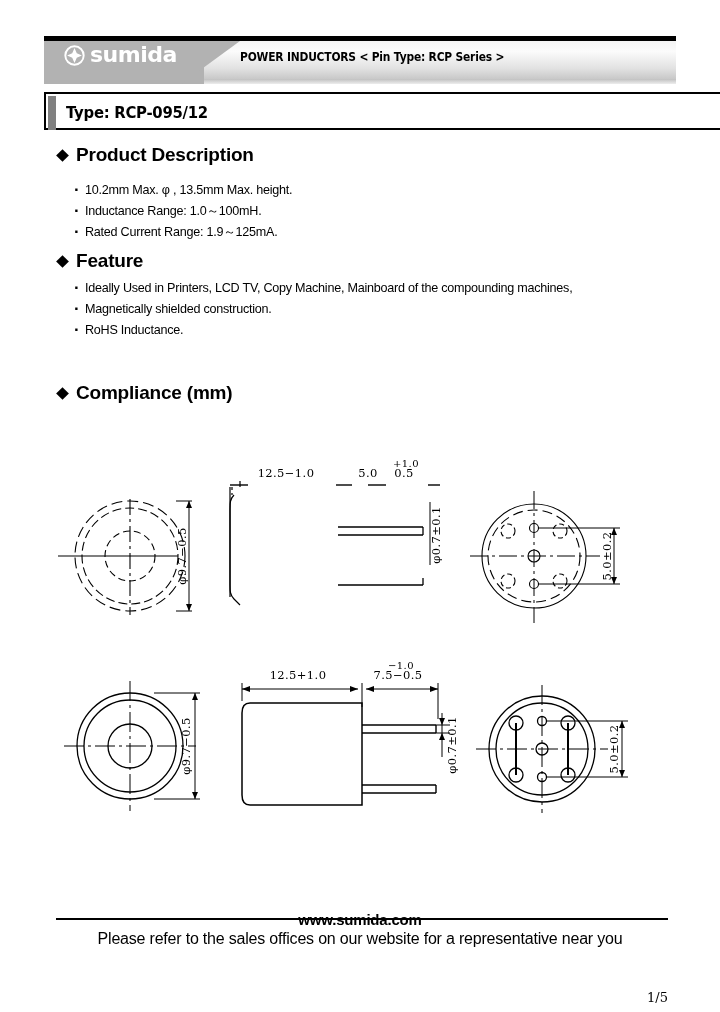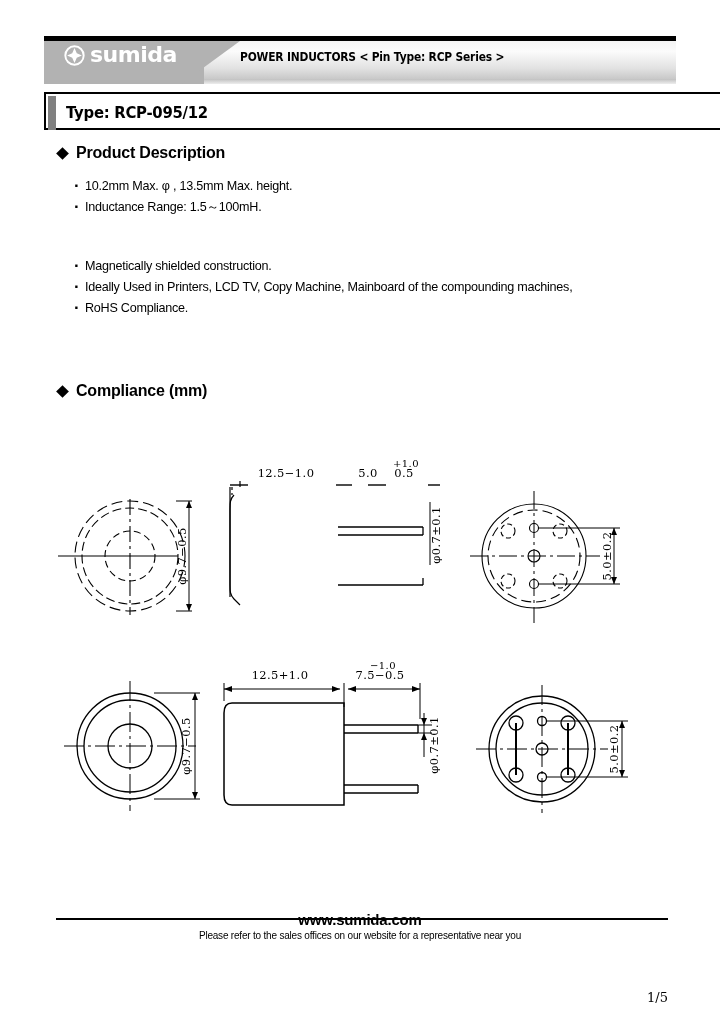--- a/index.html
+++ b/index.html
@@ -65,21 +65,21 @@
     font-family:"DejaVu Sans",sans-serif;
     font-weight:bold;font-size:16px;letter-spacing:-0.3px;
     transform:scaleX(0.93);transform-origin:left center;
     white-space:nowrap;
   }
 
   
   .section{position:absolute;left:58px;}
   .sec-head{
     display:flex;align-items:center;gap:9px;
-    font-weight:bold;font-size:16px;letter-spacing:-0.2px;
+    font-weight:bold;font-size:19px;letter-spacing:-0.2px;
   }
   .diamond{
     width:9px;height:9px;background:#000;transform:rotate(45deg);
     flex:0 0 auto;display:block;
   }
   .bullet-list{margin:0;padding:0;list-style:none;}
   .bullet-list li{
     position:relative;padding-left:13px;
     font-size:12.6px;line-height:21px;letter-spacing:-0.25px;
     white-space:nowrap;
@@ -111,21 +111,21 @@
     font-family:"DejaVu Serif",serif;
     font-size:10px;fill:#000;letter-spacing:0.4px;
   }
 
   
   #footer-rule{
     position:absolute;left:56px;top:918px;width:612px;height:2px;background:#000;
   }
   #footer-line1{
     position:absolute;left:0;top:930px;width:720px;text-align:center;
-    font-size:10px;letter-spacing:-0.2px;
+    font-size:16px;letter-spacing:-0.2px;
   }
   #footer-line2{
     position:absolute;left:0;top:903px;width:720px;text-align:center;
     font-weight:bold;font-size:15px;letter-spacing:-0.2px;margin-top:8px;
   }
   #footer-page{
     position:absolute;right:52px;top:950px;
     font-family:"DejaVu Serif",serif;font-size:13px;margin-top:40px;
   }
 </style>
@@ -155,29 +155,34 @@
   <div id="type-text">Type: RCP-095/12</div>
 </div>
 
 <div class="section" id="sec-desc">
   <div class="sec-head">
     <span class="diamond"></span>
     <span>Product Description</span>
   </div>
   <ul class="bullet-list">
     <li>10.2mm Max. φ , 13.5mm Max. height.</li>
-    <li>Inductance Range: 1.5～100mH.</li>
+    <li>Inductance Range: 1.0～100mH.</li>
+    <li>Rated Current Range: 1.9～125mA.</li>
   </ul>
 </div>
 
 <div class="section" id="sec-feature">
+  <div class="sec-head">
+    <span class="diamond"></span>
+    <span>Feature</span>
+  </div>
   <ul class="bullet-list">
+    <li>Ideally Used in Printers, LCD TV, Copy Machine, Mainboard of the compounding machines,</li>
     <li>Magnetically shielded construction.</li>
-    <li>Ideally Used in Printers, LCD TV, Copy Machine, Mainboard of the compounding machines,</li>
-    <li>RoHS Compliance.</li>
+    <li>RoHS Inductance.</li>
   </ul>
 </div>
 
 <div class="section" id="sec-dim">
   <div class="sec-head">
     <span class="diamond"></span>
     <span>Compliance (mm)</span>
   </div>
 </div>
 
@@ -294,21 +299,21 @@
         <line x1="96" y1="22" x2="142" y2="22"></line>
         <line x1="96" y1="128" x2="142" y2="128"></line>
         <line x1="137" y1="22" x2="137" y2="128"></line>
       </g>
       <polygon points="137,22 134,29 140,29" fill="#000"></polygon>
       <polygon points="137,128 134,121 140,121" fill="#000"></polygon>
       <text class="dimtext" x="132" y="75" transform="rotate(-90 132 75)" text-anchor="middle">φ9.7−0.5</text>
     </svg>
   </div>
 
-  <div class="dwg" style="left:208px;top:208px;text-align:right;">
+  <div class="dwg" style="left:226px;top:208px;text-align:right;">
     <svg width="250" height="180" viewBox="0 0 250 180">
 
       <text class="dimtext" x="72" y="22" text-anchor="middle">12.5+1.0</text>
       <text class="dimtext-sm" x="175" y="12" text-anchor="middle">−1.0</text>
       <text class="dimtext" x="172" y="22" text-anchor="middle">7.5−0.5</text>
 
       <g stroke="#000" stroke-width="1">
         <line x1="16" y1="32" x2="132" y2="32"></line>
         <line x1="140" y1="32" x2="212" y2="32"></line>
         <line x1="16" y1="26" x2="16" y2="44"></line>

